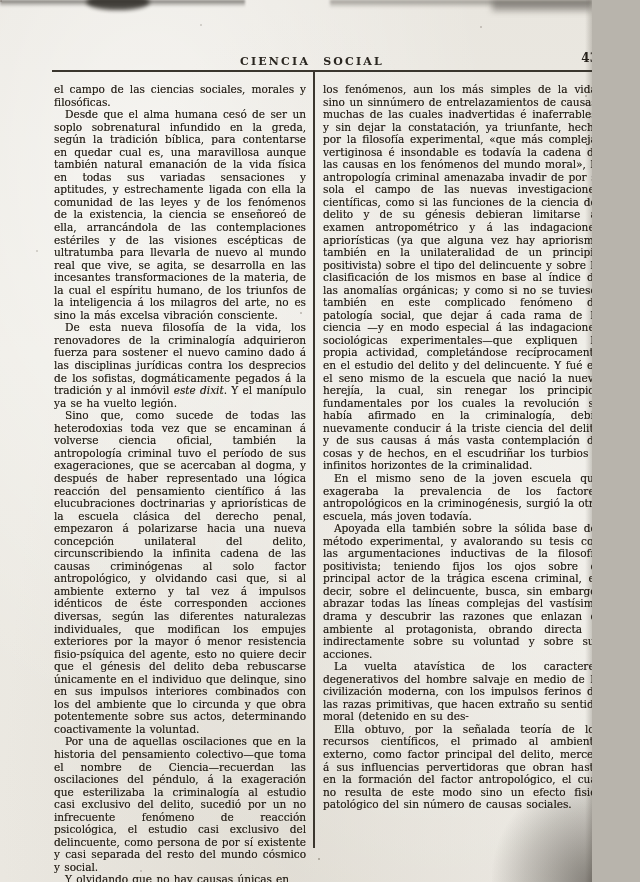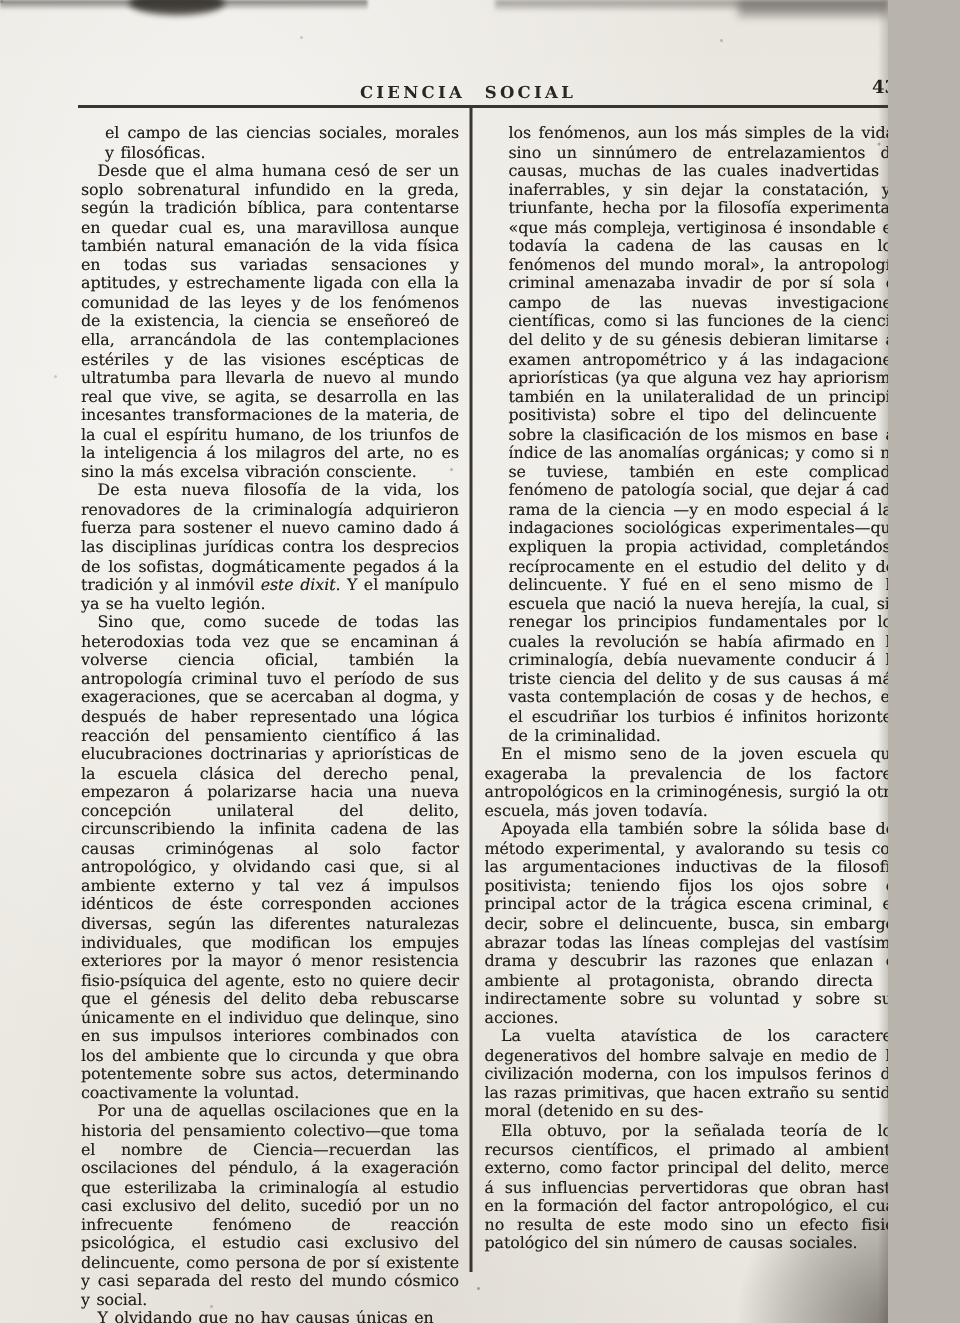--- a/index.html
+++ b/index.html
@@ -49,21 +49,21 @@
     border-top:2px solid #3a362e;}
   .column-divider{position:absolute;top:72px;left:313px;width:2px;height:776px;background:#3b372f;}
   
   .columns{position:absolute;top:83px;left:54px;width:546px;display:flex;}
   .col{color:#251f17;font-size:10.6px;line-height:12.55px;text-align:justify;
     word-spacing:1px;letter-spacing:-0.05px;
     text-shadow:0 0 .4px rgba(42,34,25,.55);}
   .col-left{width:252px;}
   .col-right{width:277px;margin-left:17px;}
   .col p{margin:0;text-indent:11px;}
-  .col p.no-indent{text-indent:0;margin-left:16px;}
+  .col p.no-indent{text-indent:0;}
 </style>
 </head>
 <body>
 
 <div class="page">
 
   <div class="art top-band-left"></div>
   <div class="art top-blob"></div>
   <div class="art top-band-right"></div>
   <div class="art top-right-grain"></div>

